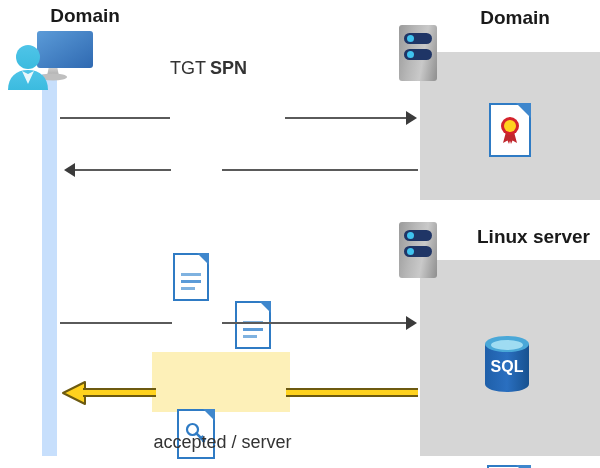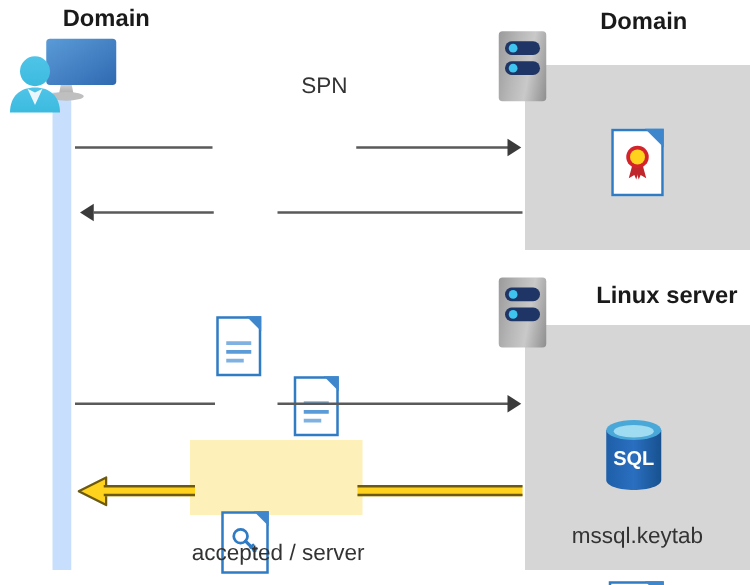--- a/index.html
+++ b/index.html
@@ -145,37 +145,37 @@
       <ellipse cx="26" cy="10" rx="16" ry="5" fill="#9fdcf2"></ellipse>
       <text x="26" y="37" font-family="Liberation Sans, sans-serif" font-size="16" font-weight="bold" fill="#ffffff" text-anchor="middle">SQL</text>
     </svg>
   </div>
 
   <div class="abs doc" style="left:487px;top:353px;width:44px;height:56px;">
     <div class="page"></div>
     <div class="fold"></div>
 
   </div>
-  <div class="abs tag" style="left:420px;top:418px;width:180px;text-align:center;">mssql.keytab</div>
 
   <div class="abs gray-line" style="left:60px;top:117px;width:110px;"></div>
   <div class="abs gray-line" style="left:285px;top:117px;width:122px;"></div>
   <div class="abs arrow-r" style="left:406px;top:111px;"></div>
 
+  <div class="abs label-plain" style="left:160px;top:57px;width:56px;text-align:center;">TGT</div>
   <div class="abs doc" style="left:173px;top:85px;width:36px;height:48px;">
     <div class="page"></div>
     <div class="fold" style="border-left-width:12px;border-top-width:12px;"></div>
     <div class="doc-lines">
       <i></i>
         <i></i>
         <i></i>
     </div>
   </div>
 
-  <div class="abs label-plain" style="left:222px;top:57px;width:56px;text-align:right;">SPN</div>
+  <div class="abs label-plain" style="left:210px;top:57px;width:56px;text-align:left;font-weight:bold;">SPN</div>
   <div class="abs doc" style="left:235px;top:85px;width:36px;height:48px;">
     <div class="page"></div>
     <div class="fold" style="border-left-width:12px;border-top-width:12px;"></div>
     <div class="doc-lines">
       <i></i>
         <i></i>
         <i></i>
     </div>
   </div>
 

